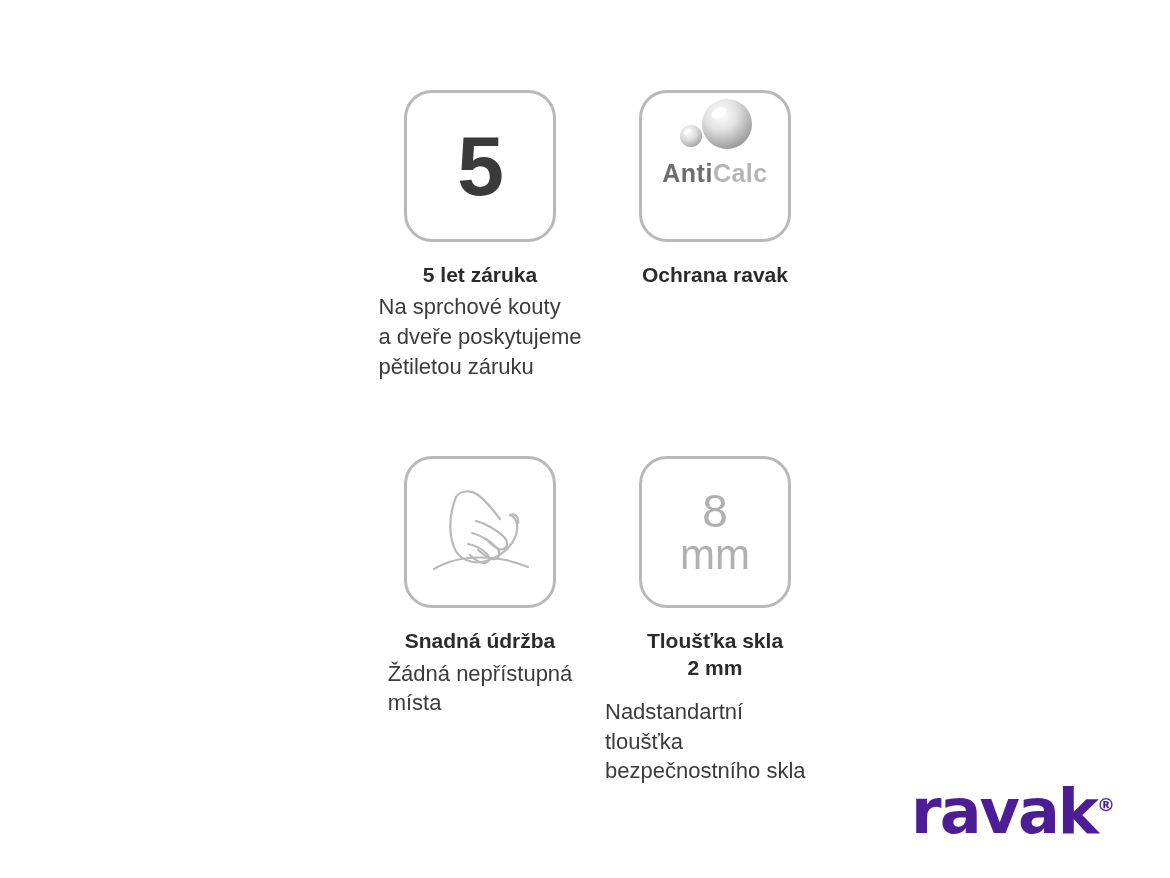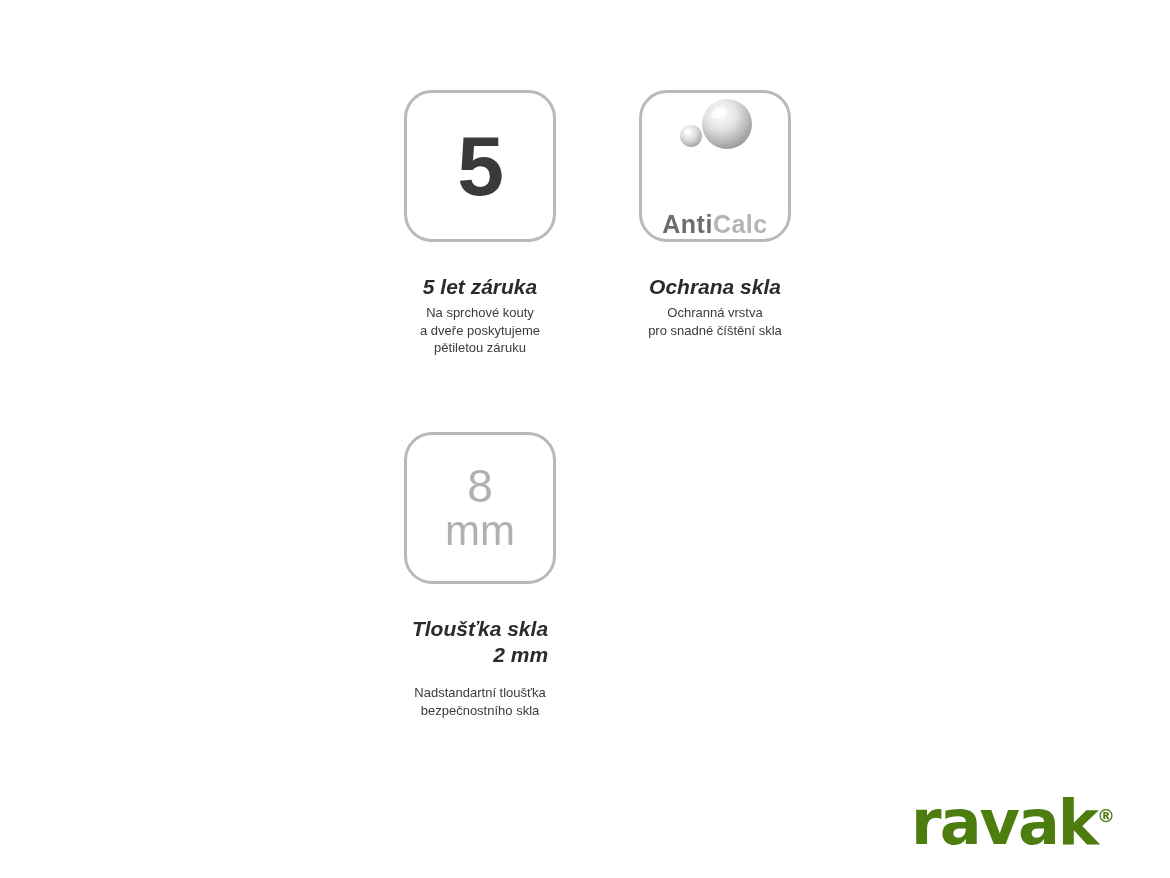--- a/index.html
+++ b/index.html
@@ -69,55 +69,53 @@
   }
   .icon-thickness .t-unit {
     font-size: 42px;
     font-weight: 400;
     margin-top: 2px;
   }
   .anticalc-wrap {
     display: flex;
     flex-direction: column;
     align-items: center;
-    justify-content: space-between;
+    justify-content: flex-start;
     width: 100%;
     height: 100%;
   }
   .anticalc-text {
     font-size: 25px;
     letter-spacing: 0.5px;
     margin-top: 4px;
   }
   .anticalc-text .anti { color: #6d6d6d; font-weight: 600; }
   .anticalc-text .calc { color: #b5b5b5; font-weight: 600; }
   .title {
-    margin-top: 32px;
+    margin-top: 20px;
     font-size: 21px;
     font-weight: bold;
     color: #2b2b2b;
-    text-align: right;
+    text-align: center;
     line-height: 1.25;
-    font-style: italic;
   }
   .desc {
     margin-top: 4px;
-    font-size: 13px;
+    font-size: 22px;
     color: #3b3b3b;
-    text-align: center;
     line-height: 1.35;
     max-width: 230px;
   }
   .logo {
     position: absolute;
     right: 55px;
-    bottom: 24px;
+    bottom: 35px;
     font-size: 62px;
     font-weight: bold;
-    color: #4d7c0f;
+    color: #4c1d95;
     letter-spacing: -2px;
     line-height: 1;
     font-family: "DejaVu Sans", sans-serif;
   }
   .logo sup {
     font-size: 18px;
     vertical-align: super;
     letter-spacing: 0;
   }
 </style>
@@ -157,25 +155,41 @@
             <circle cx="58" cy="31" r="25" fill="url(#dropBig)"></circle>
             <ellipse cx="50" cy="20" rx="8" ry="5" fill="#ffffff" opacity="0.85" transform="rotate(-25 50 20)"></ellipse>
             <circle cx="22" cy="43" r="11" fill="url(#dropSmall)"></circle>
             <ellipse cx="18.5" cy="38.5" rx="3.6" ry="2.3" fill="#ffffff" opacity="0.85" transform="rotate(-25 18.5 38.5)"></ellipse>
           </svg>
           <div class="anticalc-text">
             <span class="anti">Anti</span><span class="calc">Calc</span>
           </div>
         </div>
       </div>
-      <div class="title">Ochrana skla</div>
-      <div class="desc" style="white-space: pre-line;">Ochranná vrstva
-pro snadné číštění skla</div>
-    </div>
-
+      <div class="title">Ochrana ravak</div>
+    </div>
+
+    <div class="feature">
+      <div class="icon-box">
+        <svg width="120" height="118" viewBox="0 0 120 118">
+          <g fill="none" stroke="#b9b9b9" stroke-width="2.2" stroke-linecap="round" stroke-linejoin="round">
+            <path d="M14 96 C40 80, 80 82, 108 94"></path>
+            <path d="M36 24 C30 40, 28 58, 34 74 C38 86, 52 92, 66 88 C80 84, 92 74, 96 62 C99 52, 96 44, 90 42"></path>
+            <path d="M36 24 C40 18, 50 16, 58 22 C66 28, 74 38, 80 46"></path>
+            <path d="M56 48 C64 50, 76 56, 84 64 C88 68, 88 74, 84 76 C80 78, 74 74, 68 68"></path>
+            <path d="M52 60 C60 62, 70 68, 77 75 C81 79, 80 85, 75 86 C70 87, 64 82, 58 77"></path>
+            <path d="M48 71 C55 72, 62 76, 67 81 C71 85, 69 90, 64 90 C59 90, 54 86, 50 82"></path>
+            <path d="M90 42 C94 40, 99 43, 98 50"></path>
+          </g>
+        </svg>
+      </div>
+      <div class="title">Snadná údržba</div>
+      <div class="desc" style="white-space: pre-line;">Žádná nepřístupná
+místa</div>
+    </div>
 
     <div class="feature">
       <div class="icon-box">
         <div class="icon-thickness">
           <span class="t-num">8</span>
           <span class="t-unit">mm</span>
         </div>
       </div>
       <div class="title" style="white-space: pre-line;">Tloušťka skla
 2 mm</div>

